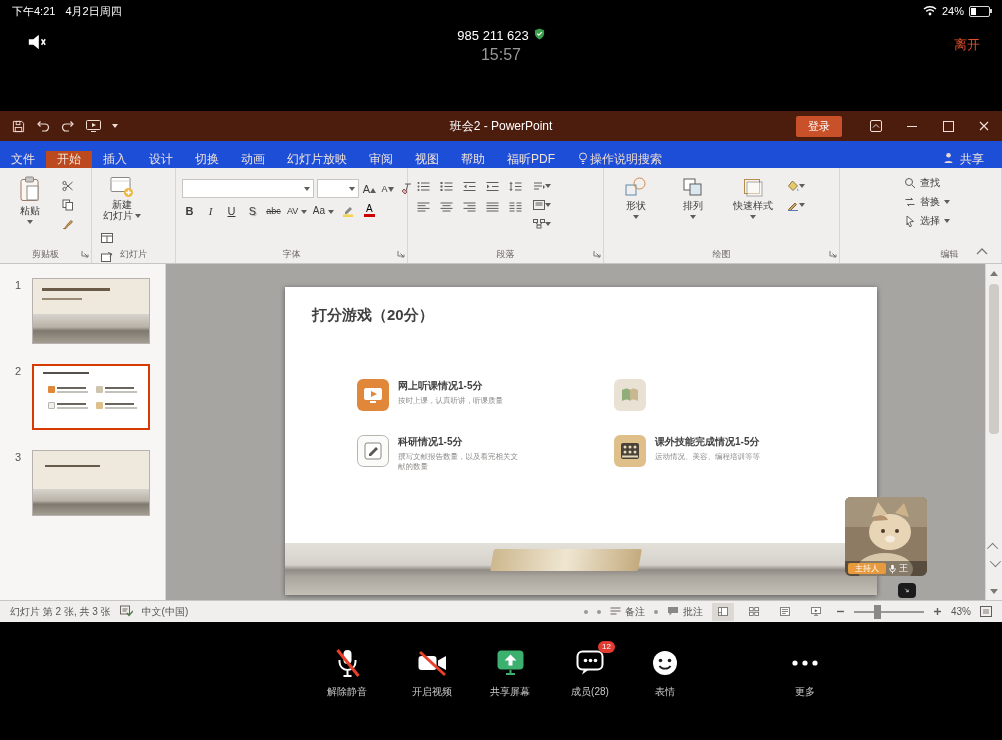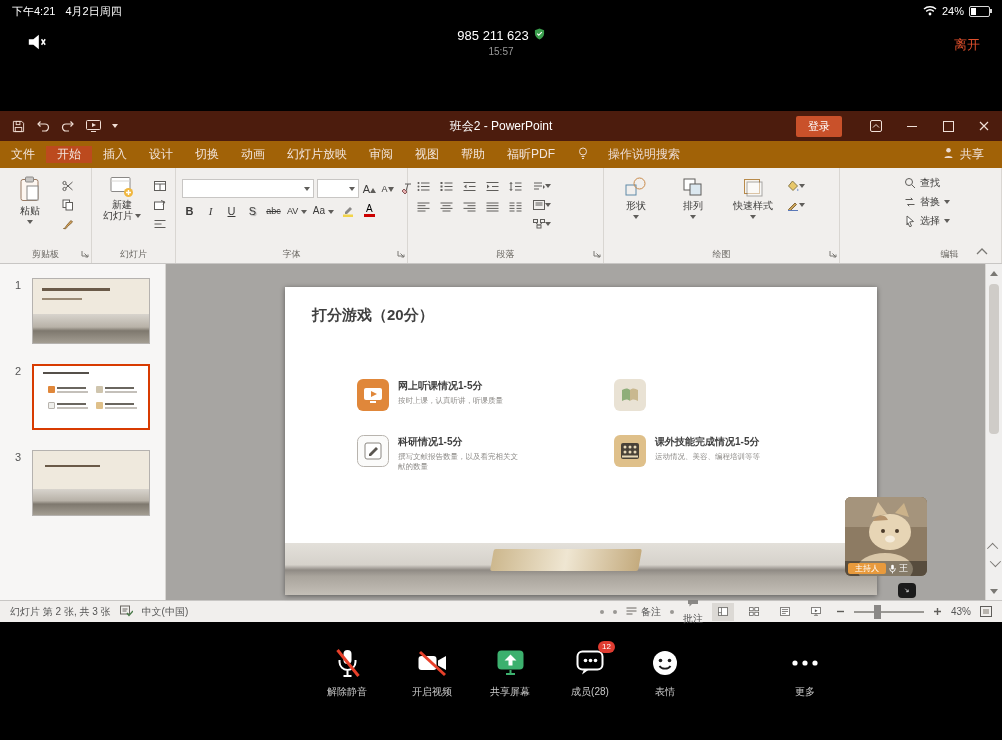--- a/index.html
+++ b/index.html
@@ -12,39 +12,39 @@
   .ios-right{display:flex;align-items:center;gap:5px;}
   .batt{position:relative;width:19px;height:9px;border:1px solid #d8d8d8;border-radius:2px;}
   .batt::after{content:"";position:absolute;right:-3px;top:2px;width:2px;height:4px;background:#d8d8d8;}
   .batt-fill{position:absolute;left:1px;top:1px;bottom:1px;width:24%;background:#fff;}
 
   
   .meet-bar{position:absolute;top:22px;left:0;right:0;height:46px;}
   .speaker-btn{position:absolute;left:26px;top:10px;background:none;border:none;padding:0;cursor:pointer;}
   .meet-center{position:absolute;left:0;right:0;top:6px;text-align:center;color:#fff;}
   .meet-id-row{display:flex;align-items:center;justify-content:center;gap:5px;font-size:13px;}
-  .meet-timer{font-size:10px;color:#999;margin-top:3px;}
+  .meet-timer{font-size:16px;color:#999;margin-top:3px;}
   .leave-btn{position:absolute;right:16px;top:13px;background:none;border:none;color:#e0502c;font-size:13px;cursor:pointer;}
 
   
   .ppt{position:absolute;top:111px;left:0;width:1002px;height:511px;background:#f1efed;}
   .ppt-titlebar{height:30px;background:#4c1c0d;display:flex;align-items:center;position:relative;color:#f2e3da;}
   .qat{display:flex;align-items:center;gap:11px;padding-left:12px;z-index:2;}
   .qat .qbtn{background:none;border:none;padding:0;cursor:pointer;display:flex;align-items:center;}
   .ppt-title{position:absolute;left:0;right:0;text-align:center;font-size:12px;color:#fff;}
   .tb-right{margin-left:auto;display:flex;align-items:center;z-index:2;}
   .login-btn{background:#c9512a;color:#fff;font-size:11px;padding:3px 12px;border:none;border-radius:2px;margin-right:16px;cursor:pointer;}
   .win-btn{width:36px;height:30px;display:flex;align-items:center;justify-content:center;background:none;border:none;cursor:pointer;}
   .wmin{width:10px;height:1px;background:#f0e0d8;}
   .wmax{width:9px;height:9px;border:1px solid #f0e0d8;}
 
-  .ppt-tabs{height:27px;background:#a16207;display:flex;align-items:center;color:#f2e4dc;font-size:12px;}
+  .ppt-tabs{height:27px;background:#1d4ed8;display:flex;align-items:flex-end;color:#f2e4dc;font-size:12px;}
   .tab{display:flex;align-items:center;padding:0 11px;cursor:pointer;}
   .tab.selected{background:#bc4a1e;}
-  .tellme{display:flex;align-items:center;gap:20px;padding:0 12px;color:#ecdbd2;cursor:pointer;}
+  .tellme{display:flex;align-items:center;gap:2px;padding:0 12px;color:#ecdbd2;cursor:pointer;}
   .share-tab{margin-left:auto;display:flex;align-items:center;gap:6px;padding:0 18px;cursor:pointer;}
 
   
   .ribbon{height:96px;background:#f1efed;border-bottom:1px solid #c8c6c4;display:flex;position:relative;box-sizing:border-box;}
   .rgroup{position:relative;border-right:1px solid #d9d6d2;padding:5px 6px 16px 6px;display:flex;gap:5px;box-sizing:border-box;}
   .rgroup-label{position:absolute;bottom:2px;left:0;right:0;text-align:center;font-size:9px;color:#6a6762;}
   .launcher{position:absolute;right:2px;bottom:2px;background:none;border:none;padding:0;cursor:pointer;}
   .bigbtn{width:48px;display:flex;flex-direction:column;align-items:center;gap:2px;font-size:10px;color:#3b3a39;padding-top:3px;cursor:pointer;}
   .minicol{display:flex;flex-direction:column;gap:4px;padding-top:5px;}
   .ib{display:flex;align-items:center;justify-content:center;width:18px;height:15px;cursor:pointer;}
@@ -286,21 +286,21 @@
                 <path d="M1.5 10.5c2 0 2-2 3-3l4.5-5 1.5 1.5-5 4.5c-1 1-1 3-4 2z" fill="#d8a35a" stroke="#8a6a3a"></path>
               </svg>
             </span>
         </div>
         <span class="rgroup-label">剪贴板</span>
         <button class="launcher"><svg width="8" height="8" viewBox="0 0 8 8">
               <path d="M1 1v5h5M3.5 3.5L7 7M7 4.5V7H4.5" fill="none" stroke="#7a7874"></path>
             </svg></button>
       </div>
 
-      <div class="rgroup" style="width:84px;">
+      <div class="rgroup" style="width:84px;flex-direction:column;">
         <div class="bigbtn">
           <svg width="24" height="22" viewBox="0 0 24 22">
               <rect x="1" y="1.5" width="19" height="14" rx="1" fill="#fff" stroke="#8a8886"></rect>
               <path d="M1 5h19" stroke="#d8d6d3"></path>
               <circle cx="18.5" cy="16.5" r="4.5" fill="#f0b73f"></circle>
               <path d="M18.5 14v5M16 16.5h5" stroke="#fff" stroke-width="1.4"></path>
             </svg>
           <span style="line-height:9px;">新建</span>
           <span style="display:flex;align-items:center;gap:2px;">
               <span style="line-height:9px;">幻灯片</span>
@@ -693,21 +693,21 @@
       <div class="sb-right">
         <span class="dot"></span>
         <span class="dot"></span>
         <span style="display:flex;align-items:center;gap:4px;">
           <svg width="11" height="9" viewBox="0 0 11 9">
               <path d="M0.5 1h10M0.5 4h10M0.5 7h6" stroke="#6a6762"></path>
             </svg>
           <span>备注</span>
         </span>
         <span class="dot"></span>
-        <span style="display:flex;align-items:center;gap:4px;flex-direction:column;">
+        <span style="display:flex;align-items:center;gap:4px;">
           <svg width="12" height="11" viewBox="0 0 12 11">
               <path d="M1 1h10v6H5L2.5 9.5V7H1z" fill="#8a8886"></path>
             </svg>
           <span>批注</span>
         </span>
         <button class="viewbtn active">
             <svg width="13" height="11" viewBox="0 0 13 11">
               <rect x="0.5" y="0.5" width="12" height="10" fill="#fff" stroke="#5f5d5a"></rect>
               <path d="M4.5 0.5v10M0.5 7h4" stroke="#5f5d5a"></path>
             </svg>

